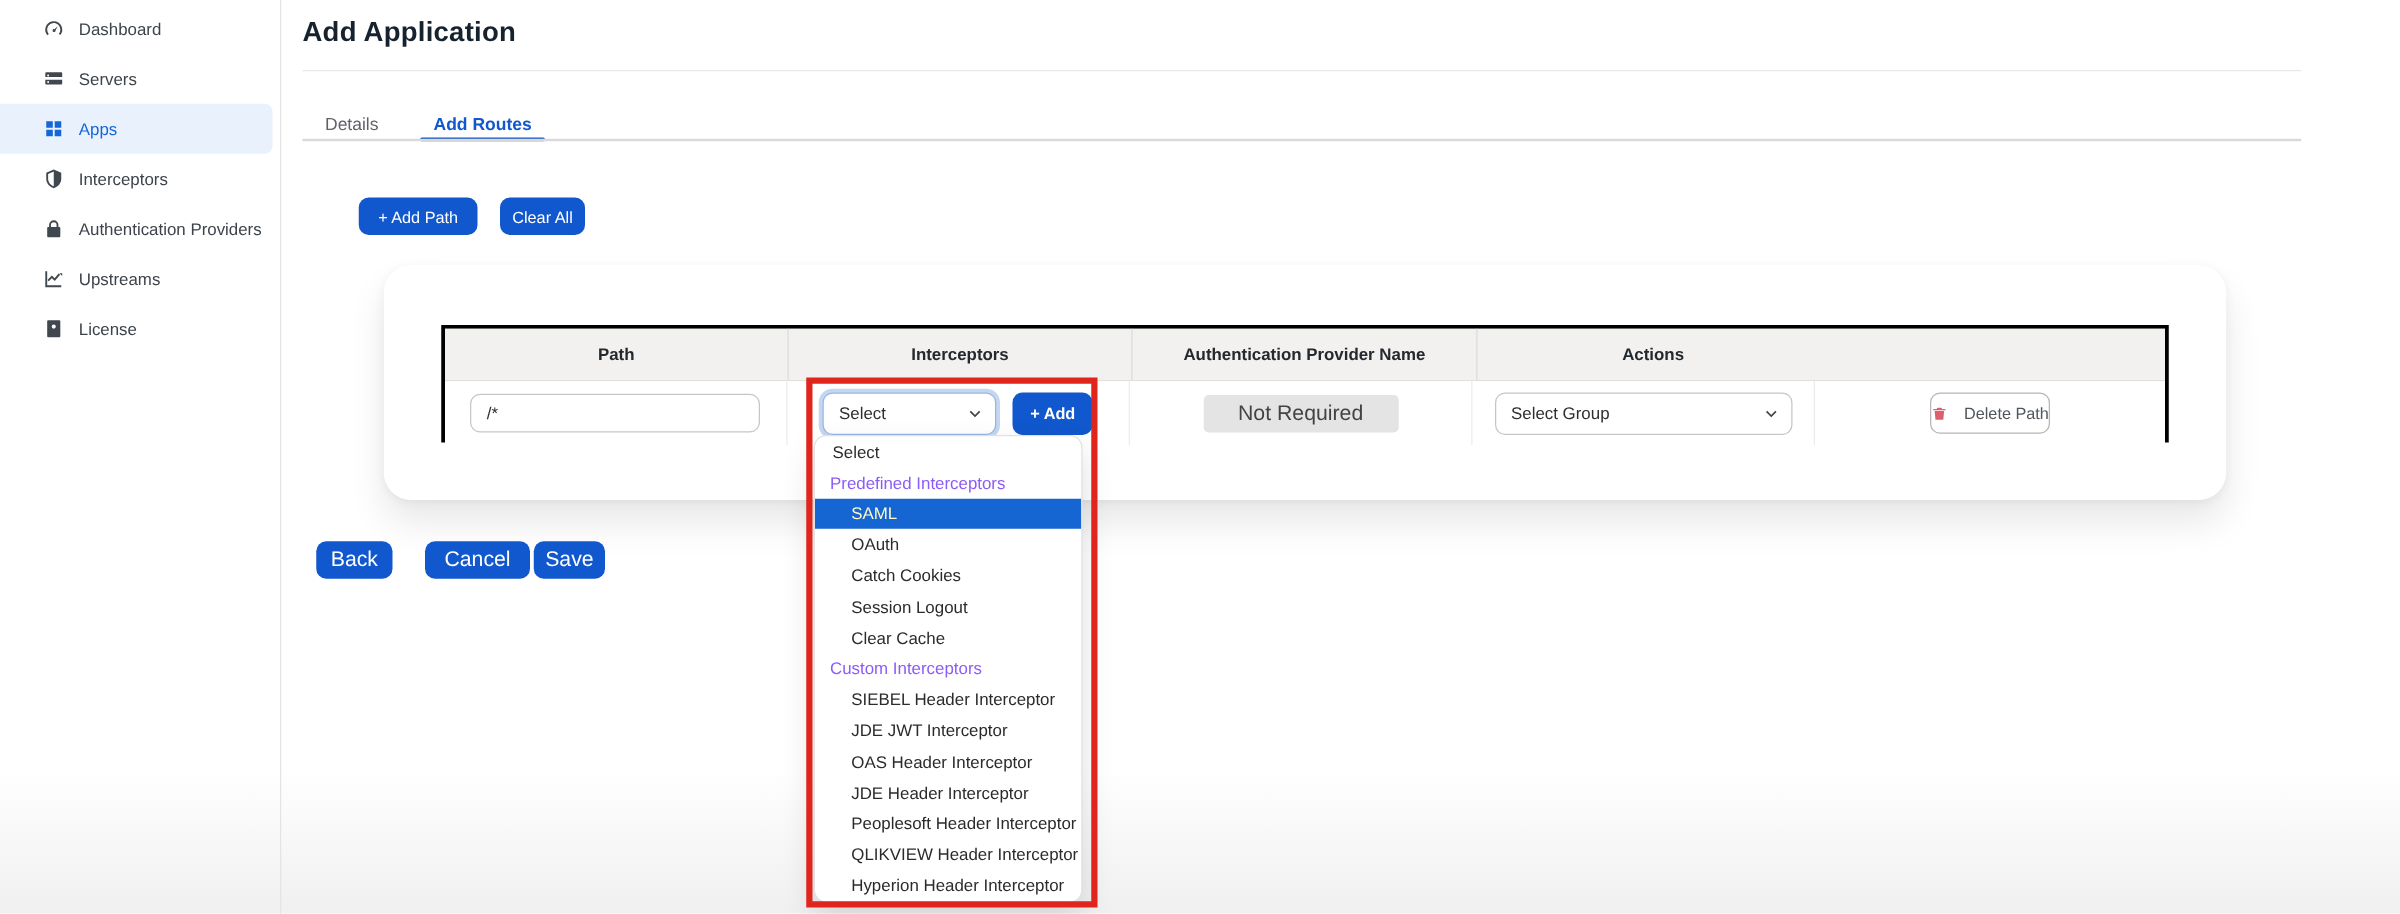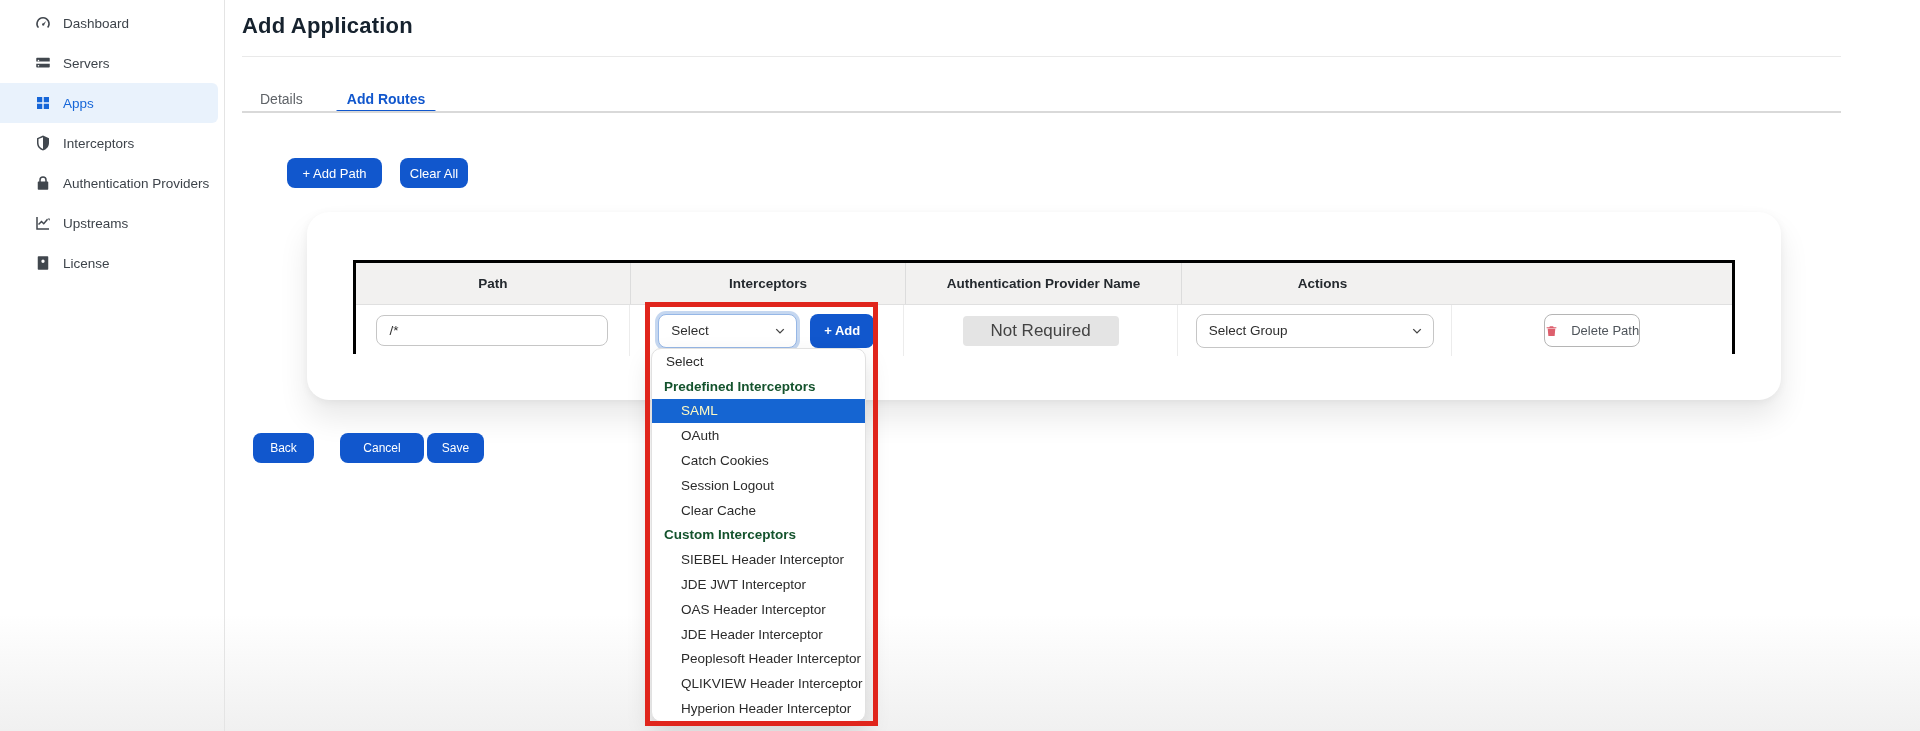--- a/index.html
+++ b/index.html
@@ -118,37 +118,37 @@
     font-size:17px;color:#434343;
   }
   .delete-btn{
     width:96px;height:33px;background:#fff;border:1px solid #b5b5b5;border-radius:8px;
     display:flex;align-items:center;justify-content:space-between;gap:6px;
     font-size:13px;color:#4f555b;font-family:inherit;cursor:pointer;
   }
   .trash{width:13px;height:14px;color:var(--danger);}
 
   
-  .footer-btn{position:absolute;top:433px;height:30px;font-size:12px;}
+  .footer-btn{position:absolute;top:433px;height:30px;font-size:17px;}
   #backBtn{left:27px;width:61px;}
   #cancelBtn{left:114px;width:84px;}
   #saveBtn{left:201px;width:57px;}
 
   
   .dropdown{
     position:absolute;left:651px;top:348px;width:215px;height:374px;
     background:#fff;border:1px solid #e1e1e1;border-radius:10px;
     box-shadow:0 12px 26px rgba(0,0,0,.13);
     display:grid;grid-auto-rows:1fr;overflow:hidden;z-index:40;
   }
   .dd-item{
     display:flex;align-items:center;font-size:13.5px;color:#2b2b2b;
     padding-left:14px;cursor:pointer;white-space:nowrap;
   }
-  .dd-item.group{font-weight:700;color:#14532d;padding-left:12px;cursor:default;}
+  .dd-item.group{font-weight:400;color:#8b5cf6;padding-left:12px;cursor:default;}
   .dd-item.opt{padding-left:29px;}
   .dd-item.selected{background:var(--highlight);color:#fef9c3;}
 
   
   .annotation-rect{
     position:absolute;left:645px;top:302px;width:233px;height:424px;
     border:5px solid var(--annotation);z-index:50;pointer-events:none;
   }
 </style>
 </head>

